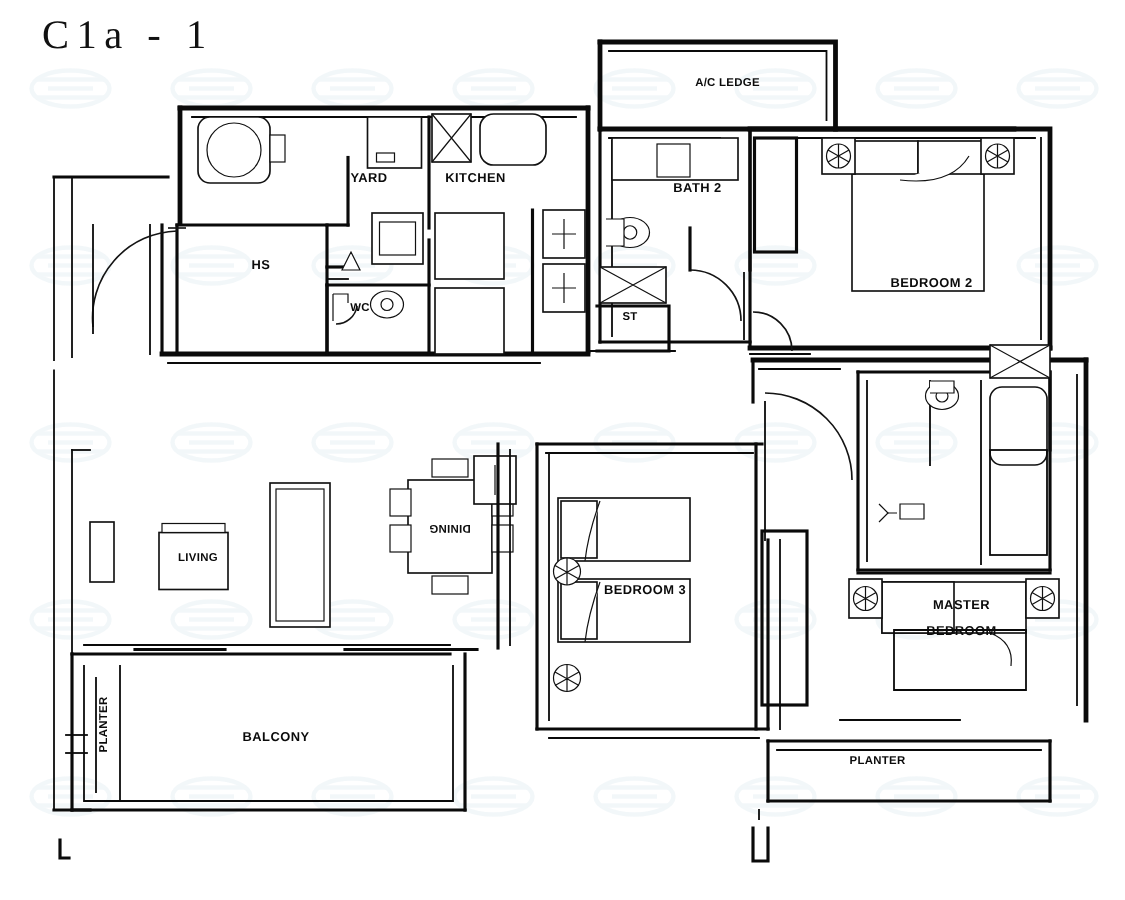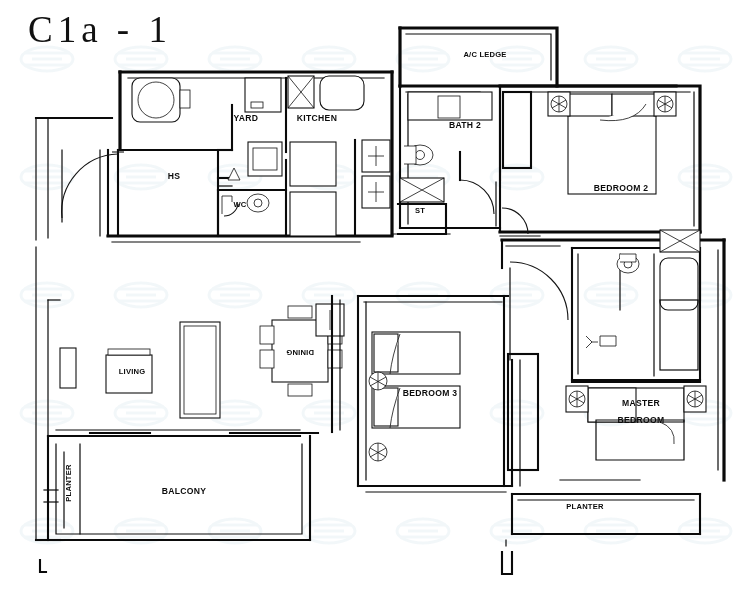--- a/index.html
+++ b/index.html
@@ -10,21 +10,21 @@
   }
   #plan-root{position:absolute;inset:0;width:750px;height:600px;}
   
   .watermark{
     position:absolute;inset:0;pointer-events:none;
     opacity:.55;
   }
   .plan-title{
     position:absolute;left:28px;top:8px;
     font-family:"Liberation Serif", serif;
-    font-size:37px;letter-spacing:5px;color:#111;
+    font-size:27px;letter-spacing:5px;color:#111;
     white-space:nowrap;
   }
   svg.floorplan{position:absolute;left:0;top:0;width:750px;height:600px;}
   .rm-label{
     font-family:"Liberation Sans", sans-serif;
     font-weight:700;
     fill:#0b0b0b;
     text-anchor:middle;
     dominant-baseline:middle;
   }

